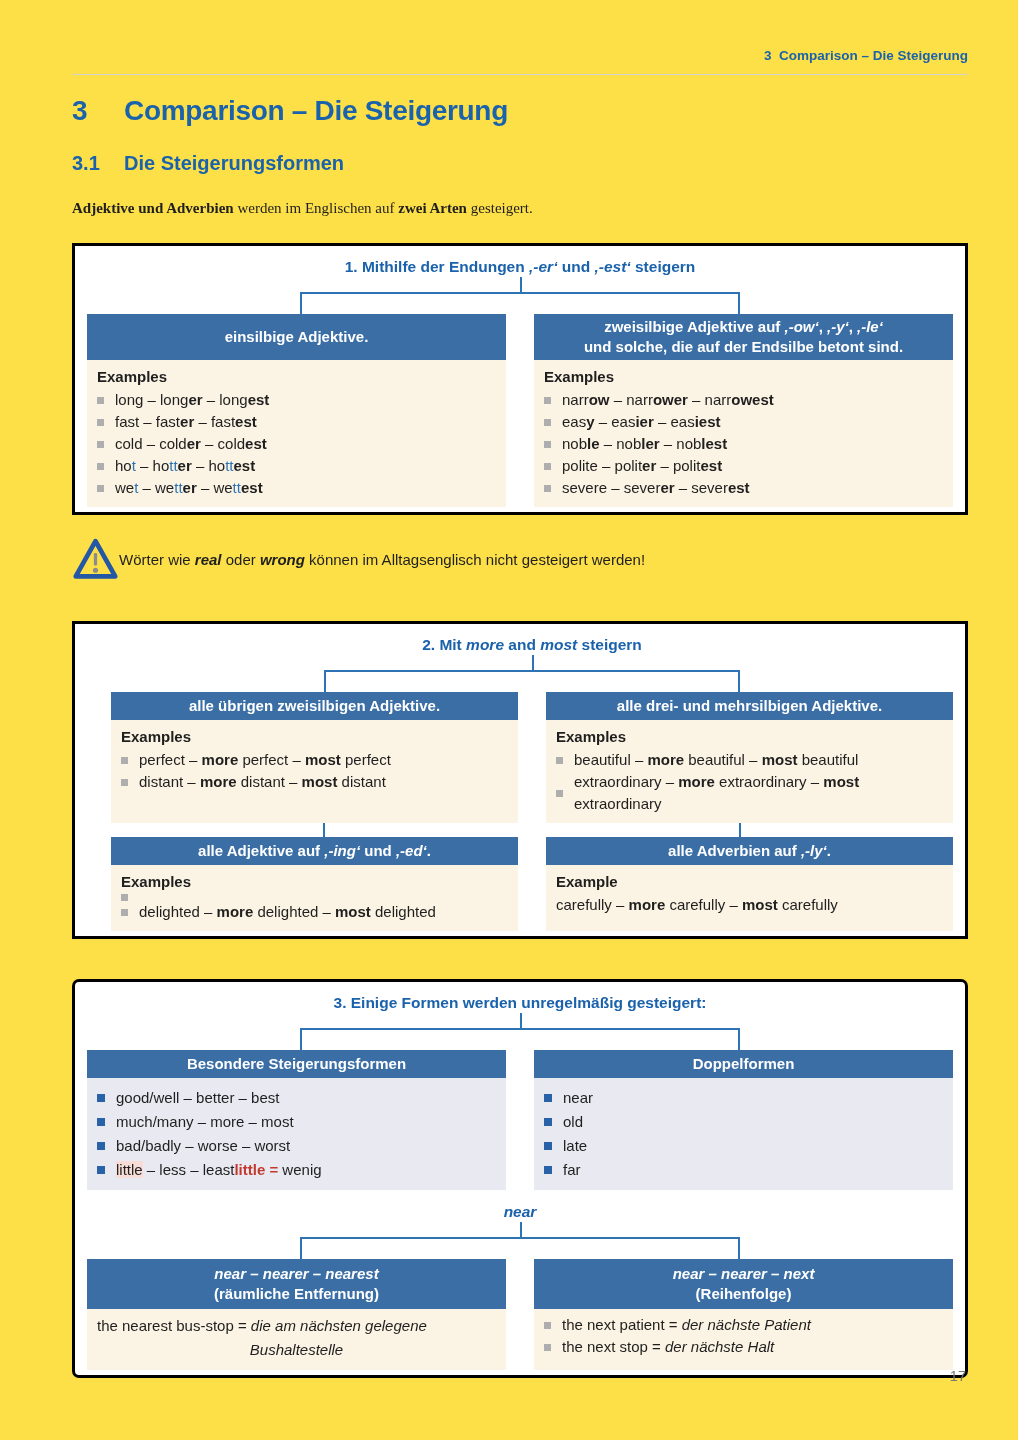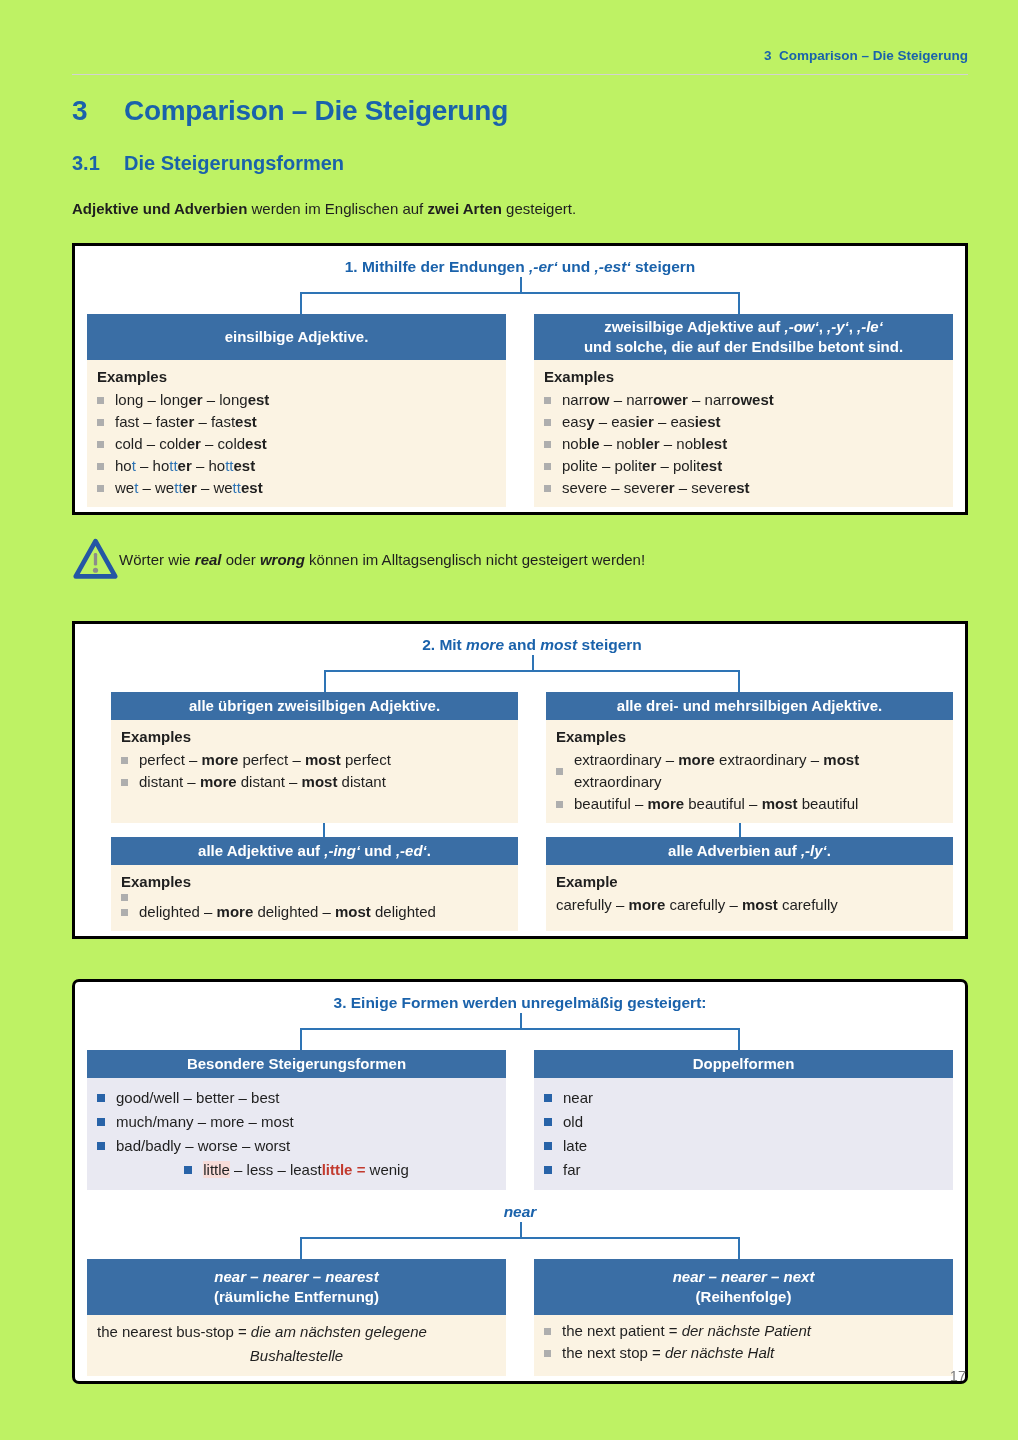--- a/index.html
+++ b/index.html
@@ -1,31 +1,31 @@
 <!DOCTYPE html>
 <html><head>
 <meta charset="utf-8">
 <style>
   * { margin:0; padding:0; box-sizing:border-box; }
   html,body { background:#ffffff; }
   body { font-family:"Liberation Sans", sans-serif; color:#1f1f1f; }
-  .page { position:relative; width:1018px; height:1440px; margin:0 auto; background:#bef264;
+  .page { position:relative; width:1018px; height:1440px; margin:0 auto; background:#fde047;
           padding:0 50px 0 72px; overflow:hidden; }
 
   
   .running-header { margin-top:48px; text-align:right; font-size:13.5px; font-weight:bold;
                     color:#1a62ab; white-space:pre; }
   .hairline { border-bottom:1px solid #d2d2d2; margin-top:11px; }
 
   
   .h1 { margin-top:20px; color:#1a62ab; font-size:28px; font-weight:bold; letter-spacing:-0.3px; display:flex; }
   .h1 .num { width:52px; flex:none; }
   .h2 { margin-top:25px; color:#1a62ab; font-size:20px; font-weight:bold; display:flex; }
   .h2 .num { width:52px; flex:none; }
-  .intro { margin-top:25px; font-size:15px; }
+  .intro { margin-top:25px; font-size:15px;font-family:Liberation Serif, serif; }
 
   
   .box { border:3px solid #000000; background:#fff; }
   .box1 { margin-top:26px; }
   .box2 { margin-top:40px;padding-left:24px; }
   .box3 { margin-top:40px;border-radius:7px; }
   .box-title { text-align:center; color:#1a62ab; font-weight:bold; font-size:15.5px; padding-top:11px; line-height:20px; }
 
   
   .bracket { position:relative; height:37px; }
@@ -36,27 +36,27 @@
   .mid-connector .stem-l { position:absolute; left:224px; top:0; bottom:0; border-left:2px solid #2e74b5; }
   .mid-connector .stem-r { position:absolute; right:224px; top:0; bottom:0; border-left:2px solid #2e74b5; }
 
   
   .cols { display:flex; gap:28px; padding:0 12px; }
   .col { flex:1 1 0; display:flex; flex-direction:column; min-width:0; }
   .bar { background:#3a6ea5; color:#ffffff; font-weight:bold; font-size:15px; text-align:center;
          display:flex; flex-direction:column; justify-content:center; line-height:20px; }
   .bar-tall { height:46px; }
   .bar-short { height:28px; }
-  .bar-near { height:56px; }
+  .bar-near { height:50px; }
   .panel { background:#fbf3e3; padding:5px 10px 8px 10px; flex:1; font-size:15px; }
   .panel-lav { background:#e9e9f2; padding-top:8px; }
   .panel .label { font-weight:bold; line-height:24px; }
   .ex-line { display:flex; align-items:center; line-height:22px; }
   .panel-lav .ex-line { line-height:24px; }
-  .ex-line.split { justify-content:center; }
+  .ex-line.split { justify-content:flex-start; }
   .noindent { line-height:22px; }
   .centered { text-align:center; line-height:24px; }
   .plainline { line-height:24px; }
   .sq { width:7px; height:7px; background:#aeaeae; flex:none; margin-right:11px; display:inline-block; }
   .sq-blue { width:8px; height:8px; background:#2863a8; }
 
   
   .near-label { margin-top:12px; text-align:center; color:#1a62ab; font-weight:bold;
                 font-style:italic; font-size:15.5px; line-height:20px; }
   .bar .line-bi { font-style:italic; }
@@ -197,25 +197,25 @@
         </div>
       </div>
       <div class="col">
         <div class="bar bar-short">
           <div>alle drei- und mehrsilbigen Adjektive.</div>
         </div>
         <div class="panel">
           <div class="label">Examples</div>
           <div class="ex-line">
               <span class="sq"></span>
+              <span><span>beautiful – </span><span class="seg-b">more</span><span> beautiful – </span><span class="seg-b">most</span><span> beautiful</span></span>
+            </div>
+          <div class="ex-line">
+              <span class="sq"></span>
               <span><span>extraordinary – </span><span class="seg-b">more</span><span> extraordinary – </span><span class="seg-b">most</span><span> extraordinary</span></span>
-            </div>
-          <div class="ex-line">
-              <span class="sq"></span>
-              <span><span>beautiful – </span><span class="seg-b">more</span><span> beautiful – </span><span class="seg-b">most</span><span> beautiful</span></span>
             </div>
         </div>
       </div>
     </div>
     <div class="mid-connector">
       <div class="stem-l"></div>
       <div class="stem-r"></div>
     </div>
     <div class="cols">
       <div class="col">

